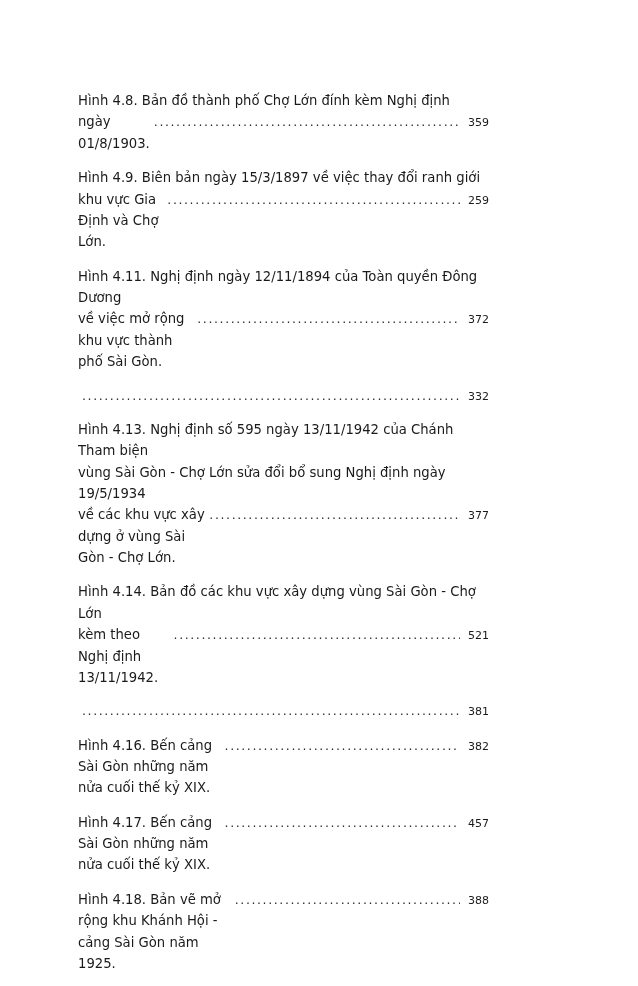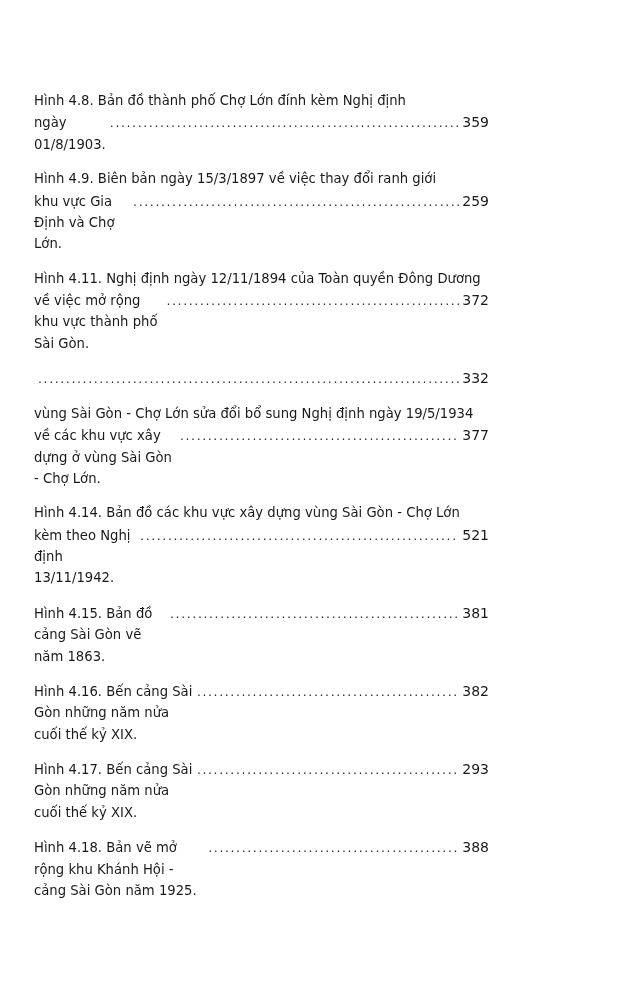--- a/index.html
+++ b/index.html
@@ -13,21 +13,21 @@
     font-family: "DejaVu Sans", sans-serif;
     color: #1a1a1a;
     overflow: hidden;
   }
   #page {
     position: relative;
     width: 551px;
     height: 986px;
     background: #ffffff;
     box-sizing: border-box;
-    padding: 90px 62px 0 34px;
+    padding: 90px 62px 0 78px;
   }
   .toc-list {
     display: block;
   }
   .toc-entry {
     display: block;
     margin-bottom: 13px;
     font-size: 13.2px;
     line-height: 1.62;
   }
@@ -50,21 +50,21 @@
     font-size: 12.5px;
     min-width: 6px;
   }
   .leader::after {
     content: "........................................................................................................................";
   }
   .page-num {
     flex: 0 0 auto;
     text-align: right;
     min-width: 26px;
-    font-size: 14px;
+    font-size: 11px;
   }
 </style>
 </head>
 <body>
 
 <div id="page">
   <div class="toc-list" id="toc-list">
       <div class="toc-entry">
         <div class="toc-line plain-line">
           <span class="toc-text">Hình 4.8. Bản đồ thành phố Chợ Lớn đính kèm Nghị định</span>
@@ -96,57 +96,59 @@
         </div>
       </div>
       <div class="toc-entry">
         <div class="toc-line">
           <span class="leader"></span>
           <span class="page-num">332</span>
         </div>
       </div>
       <div class="toc-entry">
         <div class="toc-line plain-line">
+          <span class="toc-text">Hình 4.13. Nghị định số 595 ngày 13/11/1942 của Chánh Tham biện</span>
+        </div>
+        <div class="toc-line plain-line">
           <span class="toc-text">vùng Sài Gòn - Chợ Lớn sửa đổi bổ sung Nghị định ngày 19/5/1934</span>
         </div>
         <div class="toc-line">
           <span class="toc-text">về các khu vực xây dựng ở vùng Sài Gòn - Chợ Lớn.</span>
           <span class="leader"></span>
           <span class="page-num">377</span>
         </div>
       </div>
       <div class="toc-entry">
         <div class="toc-line plain-line">
           <span class="toc-text">Hình 4.14. Bản đồ các khu vực xây dựng vùng Sài Gòn - Chợ Lớn</span>
         </div>
         <div class="toc-line">
           <span class="toc-text">kèm theo Nghị định 13/11/1942.</span>
           <span class="leader"></span>
           <span class="page-num">521</span>
         </div>
       </div>
       <div class="toc-entry">
         <div class="toc-line">
-          <span class="toc-text">Hình 4.15. Bản đồ cảng Sài Gòn vẽ năm 1863.</span>
           <span class="leader"></span>
           <span class="page-num">381</span>
         </div>
       </div>
       <div class="toc-entry">
         <div class="toc-line">
           <span class="toc-text">Hình 4.16. Bến cảng Sài Gòn những năm nửa cuối thế kỷ XIX.</span>
           <span class="leader"></span>
           <span class="page-num">382</span>
         </div>
       </div>
       <div class="toc-entry">
         <div class="toc-line">
           <span class="toc-text">Hình 4.17. Bến cảng Sài Gòn những năm nửa cuối thế kỷ XIX.</span>
           <span class="leader"></span>
-          <span class="page-num">293</span>
+          <span class="page-num">457</span>
         </div>
       </div>
       <div class="toc-entry">
         <div class="toc-line">
           <span class="toc-text">Hình 4.18. Bản vẽ mở rộng khu Khánh Hội - cảng Sài Gòn năm 1925.</span>
           <span class="leader"></span>
           <span class="page-num">388</span>
         </div>
       </div>
     </div>

